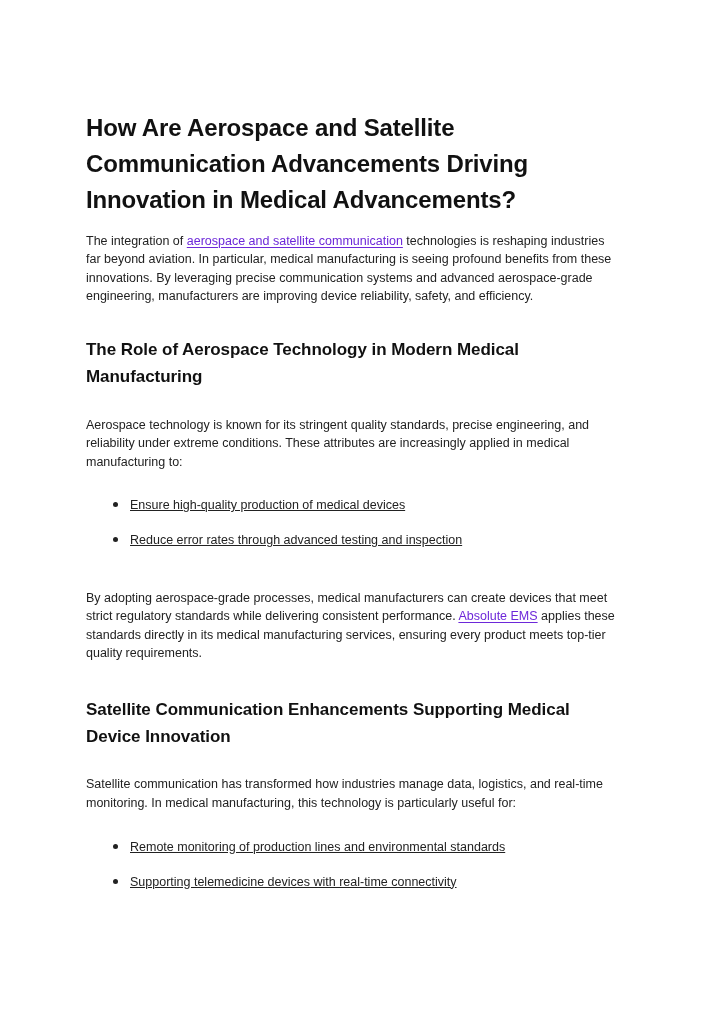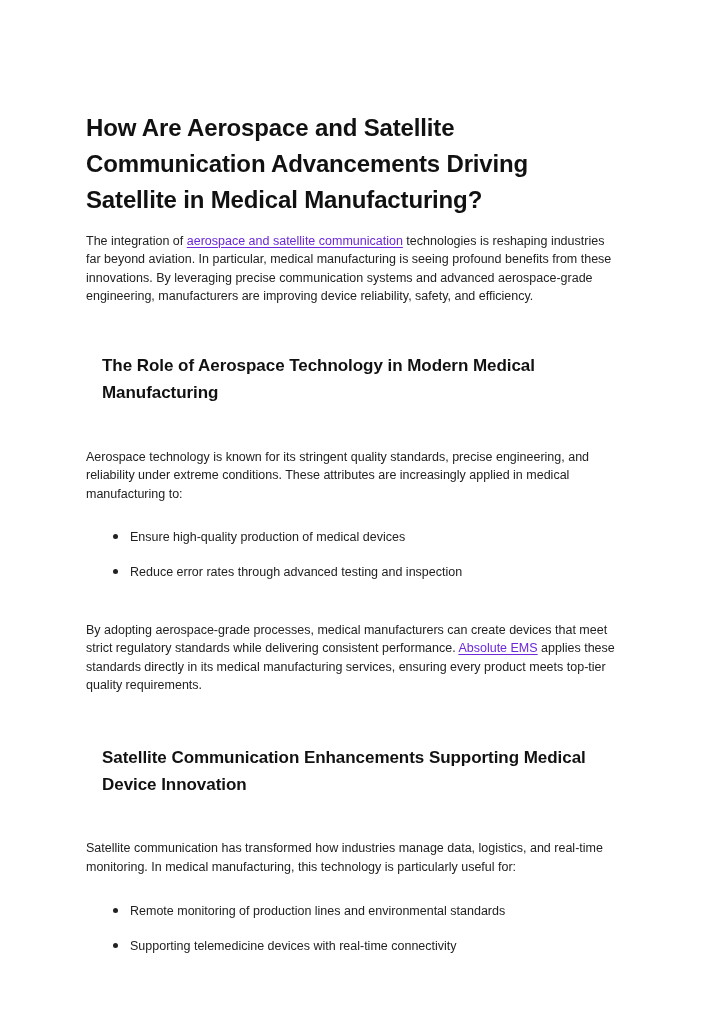--- a/index.html
+++ b/index.html
@@ -29,21 +29,21 @@
     color: #111111;
     margin: 0 0 14px 0;
     letter-spacing: -0.15px;
     max-width: 530px;
   }
   .section-heading {
     font-size: 17px;
     font-weight: bold;
     line-height: 27px;
     color: #111111;
-    margin: 16px;
+    margin: 0;
     letter-spacing: -0.05px;
     max-width: 540px;
   }
   .body-text {
     font-size: 12.5px;
     line-height: 18.3px;
     color: #222222;
     margin: 0;
     max-width: 538px;
   }
@@ -52,20 +52,21 @@
   }
   a.inline-link {
     color: #6d28d9;
     text-decoration: underline;
     text-underline-offset: 1.5px;
   }
   ul.bullet-list {
     list-style: none;
     margin: 0;
     padding: 0;
+    text-decoration: underline;
   }
   ul.bullet-list li {
     position: relative;
     font-size: 12.5px;
     line-height: 18px;
     color: #222222;
     padding-left: 44px;
     margin-bottom: 17px;
   }
   ul.bullet-list li:last-child {
@@ -87,21 +88,21 @@
   .gap-after-list1 { height: 40px; }
   .gap-before-heading2 { height: 34px; }
   .gap-after-heading2 { height: 25px; }
   .gap-before-list2 { height: 26px; }
 </style>
 </head>
 <body>
 
 <div class="page">
 
-  <h1 class="article-title">How Are Aerospace and Satellite Communication Advancements Driving Satellite in Medical Manufacturing?</h1>
+  <h1 class="article-title">How Are Aerospace and Satellite Communication Advancements Driving Innovation in Medical Advancements?</h1>
 
   <p class="body-text"><span>The integration of </span><a class="inline-link" href="#">aerospace and satellite communication</a><span> technologies is reshaping industries far beyond aviation. In particular, medical manufacturing is seeing profound benefits from these innovations. By leveraging precise communication systems and advanced aerospace-grade engineering, manufacturers are improving device reliability, safety, and efficiency.</span></p>
 
   <div class="gap-after-title-para"></div>
 
   <h2 class="section-heading">The Role of Aerospace Technology in Modern Medical Manufacturing</h2>
 
   <div class="gap-after-heading1"></div>
 
   <p class="body-text">Aerospace technology is known for its stringent quality standards, precise engineering, and reliability under extreme conditions. These attributes are increasingly applied in medical manufacturing to:</p>

